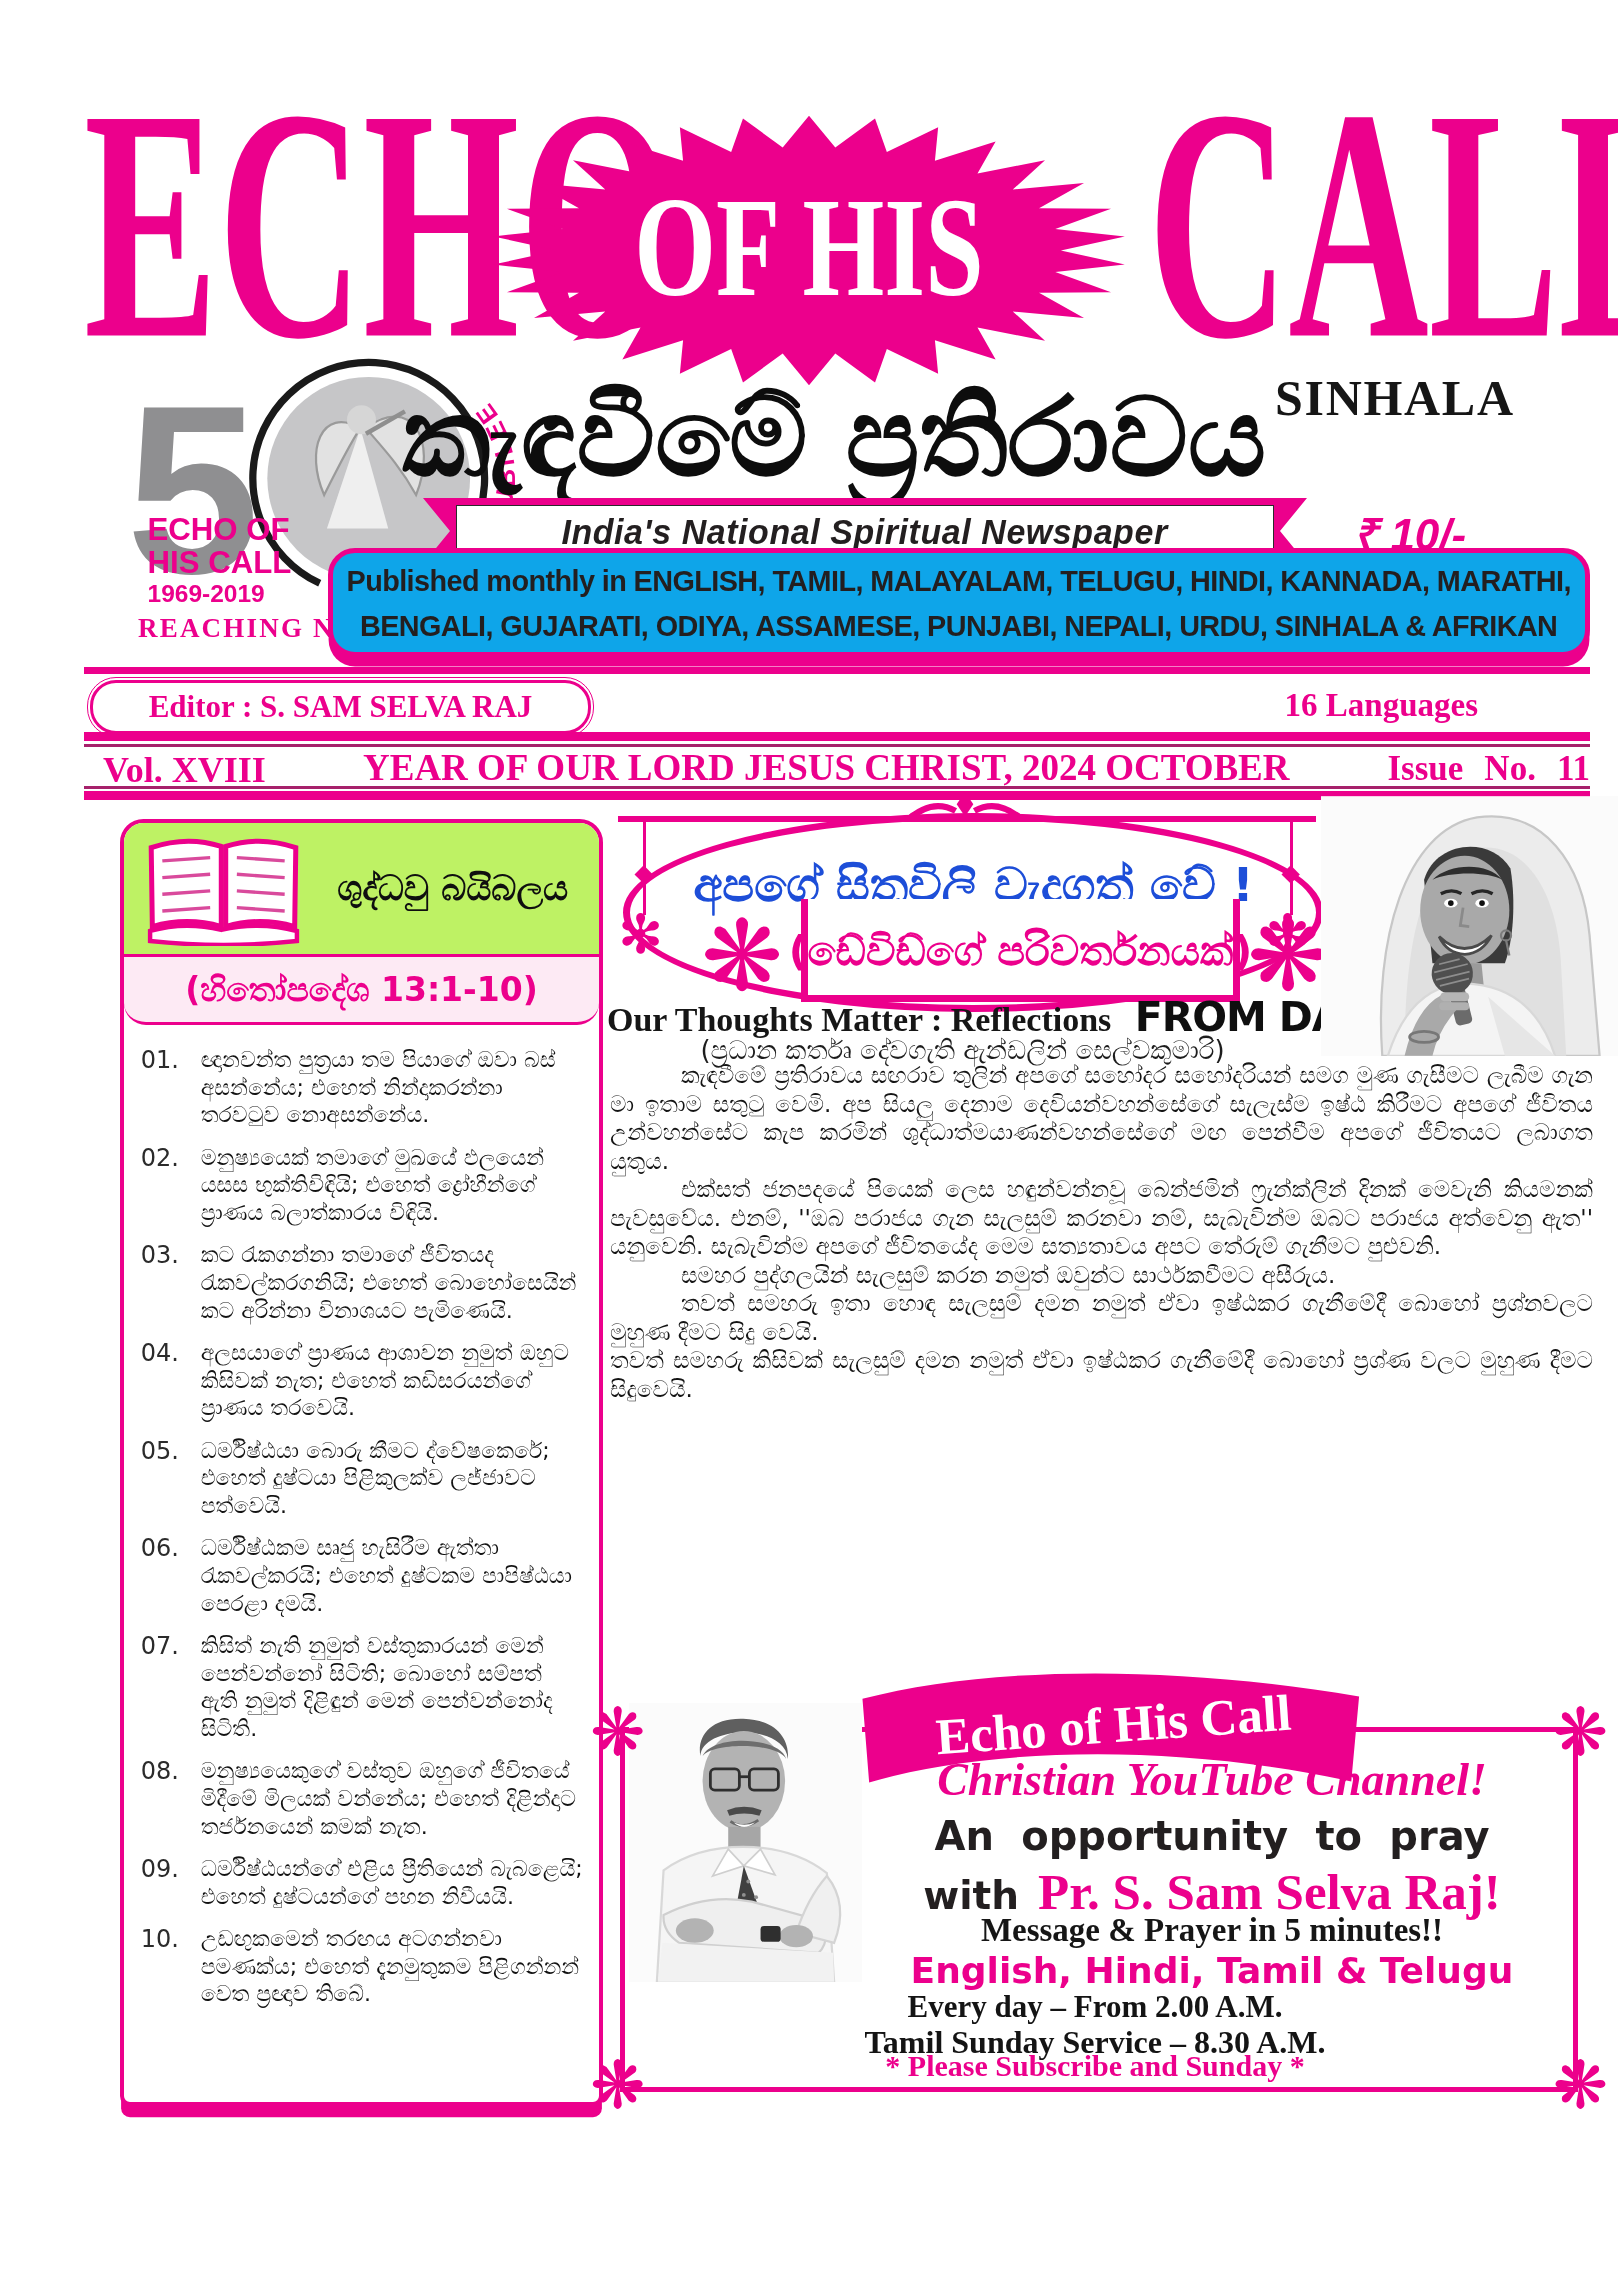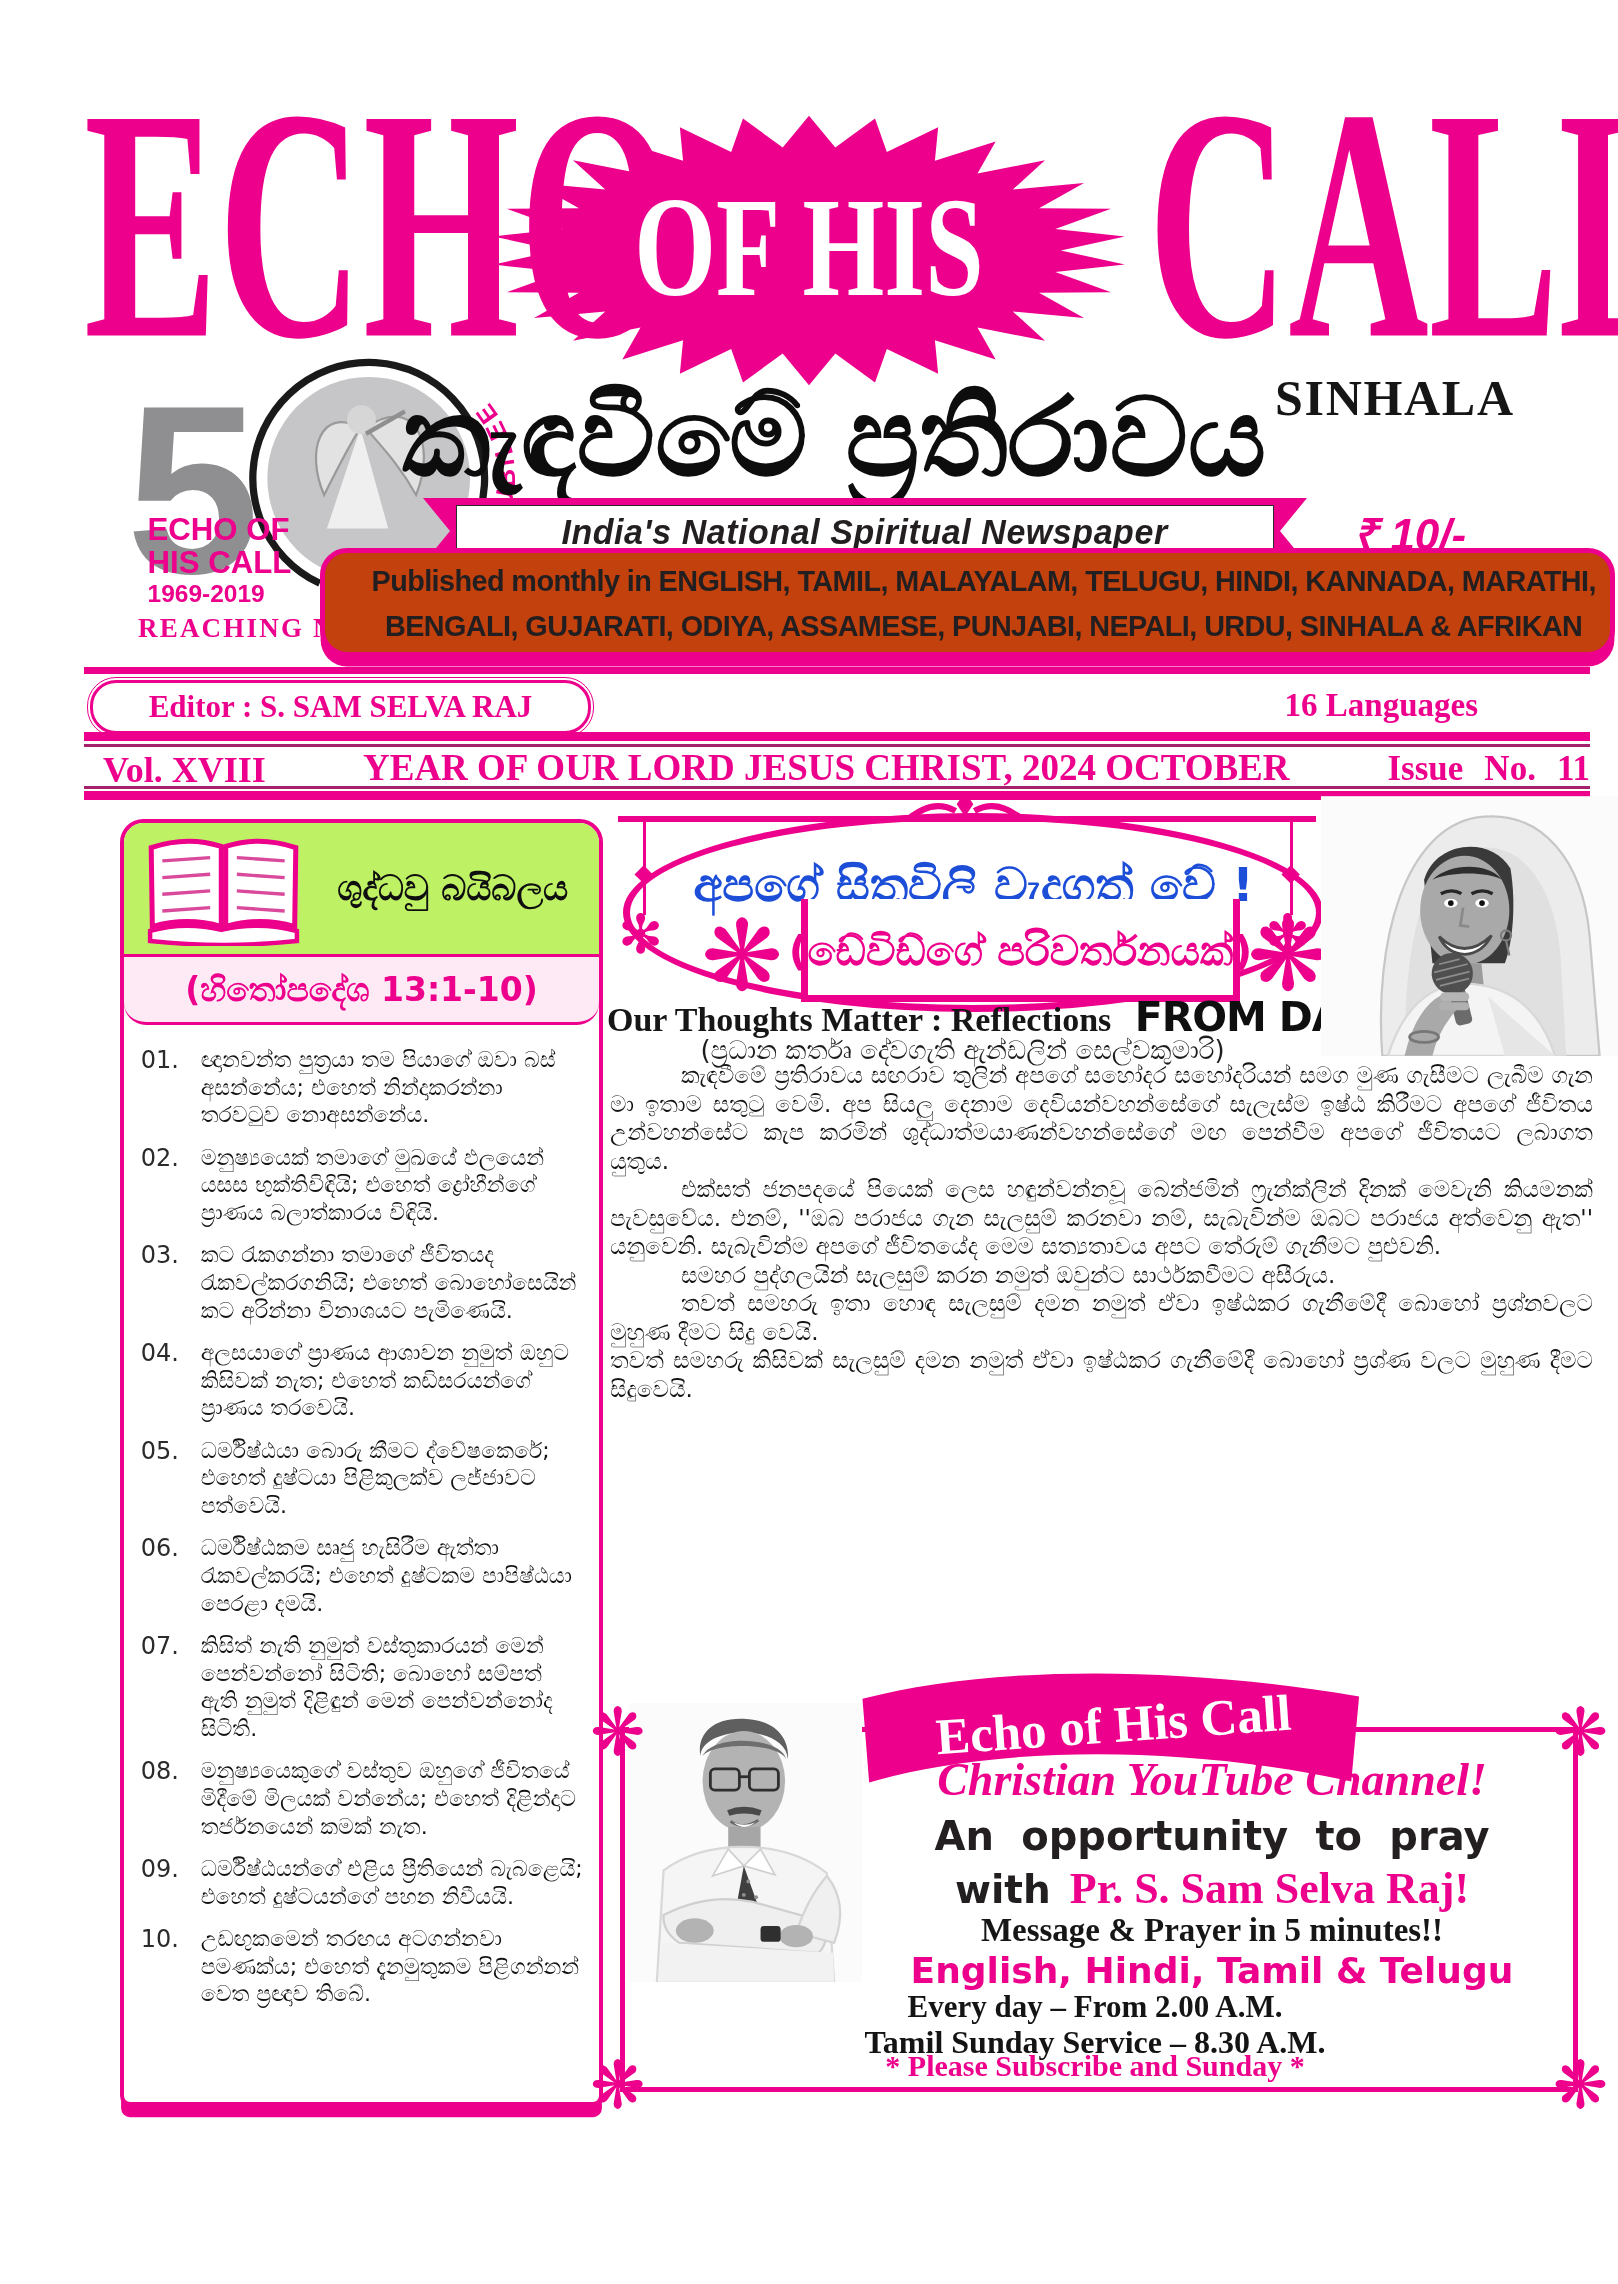--- a/index.html
+++ b/index.html
@@ -25,23 +25,23 @@
   #sin-label{left:1275px;top:369px;font-family:"Liberation Serif",serif;font-weight:700;
              font-size:50px;letter-spacing:1.7px;color:#161616;}
   #ribbon{left:423px;top:498px;width:884px;height:66px;background:#ec008c;
           clip-path:polygon(0 0,100% 0,calc(100% - 27px) 50%,100% 100%,0 100%,27px 50%);}
   #ribbon-inner{left:456px;top:505px;width:816px;height:51px;background:#fff;border:1.7px solid #2b2b2b;
           display:flex;align-items:center;justify-content:center;}
   #ribbon-inner span{font-style:italic;font-weight:700;font-size:35px;color:#231f20;
           font-family:"Liberation Sans",sans-serif;letter-spacing:0.6px;transform:scaleX(.97);}
   #price{left:1353px;top:503px;font-style:italic;font-weight:700;font-size:44px;color:#ec008c;}
   
-  #pubbox{left:320px;top:548px;width:1252px;height:99px;background:#c2410c;border:5.6px solid #ec008c;
+  #pubbox{left:328px;top:548px;width:1252px;height:99px;background:#0ea5e9;border:5.6px solid #ec008c;
           border-radius:27px;box-shadow:0 10px 0 -0.6px #ec008c;display:flex;flex-direction:column;
-          align-items:center;justify-content:center;z-index:3;padding-left:33px;}
+          align-items:center;justify-content:center;z-index:3;}
   #pubbox div{font-weight:700;font-size:30px;line-height:1.5;color:#231f20;letter-spacing:-0.6px;
           transform:scaleX(.96);white-space:nowrap;}
   .hrule{left:84px;width:1506px;background:#ec008c;}
   .hrule-dark{left:84px;width:1506px;background:#a6216b;}
   
   #editor-box{left:90px;top:680px;width:495px;height:48px;border:3.3px solid #ec008c;border-radius:26px;
           outline:1.7px solid #ec008c;outline-offset:2.8px;display:flex;align-items:center;justify-content:center;}
   #editor-box span{font-family:"Liberation Serif",serif;font-weight:700;font-size:31px;color:#ec008c;}
   #languages{left:1199px;top:687px;width:279px;text-align:right;font-family:"Liberation Serif",serif;
           font-weight:700;font-size:33px;color:#ec008c;}
@@ -97,21 +97,21 @@
   #adribbon-text{left:893px;top:1696px;width:441px;text-align:center;font-family:"Liberation Serif",serif;
       font-weight:700;font-size:51px;color:#fff;transform:rotate(-4deg);z-index:6;white-space:nowrap;}
   #man{left:629px;top:1703px;width:233px;height:279px;overflow:hidden;z-index:2;}
   .adline{text-align:center;white-space:nowrap;}
   #ad-christian{left:862px;top:1753px;width:700px;font-family:"Liberation Serif",serif;font-style:italic;
       font-weight:700;font-size:46px;color:#ec008c;}
   #ad-opp{left:862px;top:1813px;width:700px;font-family:"DejaVu Sans",sans-serif;font-weight:800;
       font-size:40px;color:#231f20;word-spacing:13.4px;}
   #ad-with{left:862px;top:1863px;width:700px;}
   #ad-with .w1{font-family:"DejaVu Sans",sans-serif;font-weight:800;font-size:39px;color:#231f20;margin-right:19px;}
-  #ad-with .w2{font-family:"Liberation Serif",serif;font-weight:700;font-size:44px;color:#ec008c;}
+  #ad-with .w2{font-family:"Liberation Serif",serif;font-weight:700;font-size:51px;color:#ec008c;}
   #ad-msg{left:862px;top:1912px;width:700px;font-family:"Liberation Serif",serif;font-weight:700;
       font-size:33px;color:#161616;}
   #ad-lang{left:862px;top:1950px;width:700px;font-family:"DejaVu Sans",sans-serif;font-weight:800;
       font-size:36px;color:#ec008c;}
   #ad-every{left:625px;top:1989px;width:940px;font-family:"Liberation Serif",serif;font-weight:700;
       font-size:31px;color:#141414;}
   #ad-tamil{left:625px;top:2024px;width:940px;font-family:"Liberation Serif",serif;font-weight:700;
       font-size:32px;color:#141414;}
   #ad-please{left:625px;top:2049px;width:940px;font-family:"Liberation Serif",serif;font-weight:700;
       font-size:30px;color:#ec008c;}

